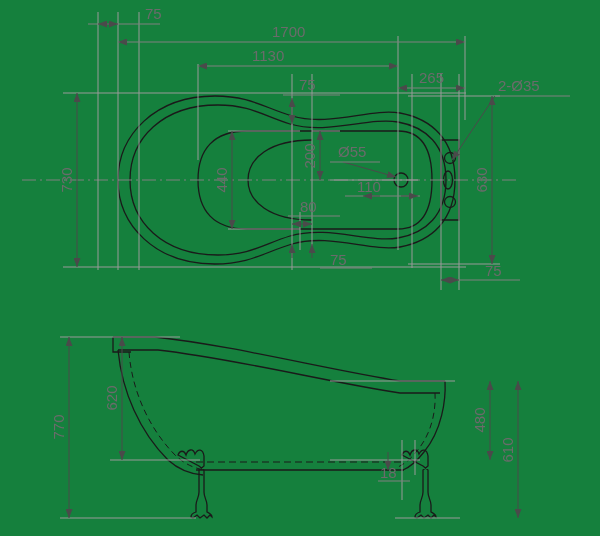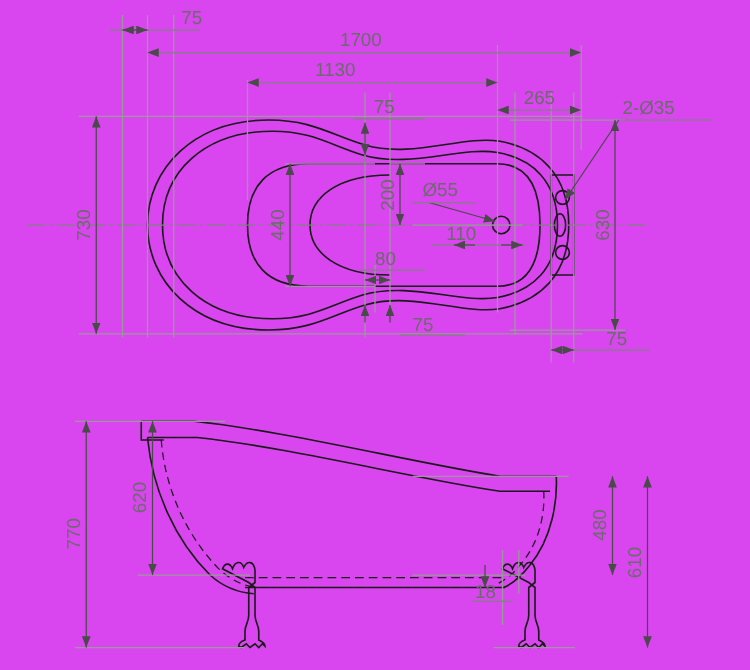--- a/index.html
+++ b/index.html
@@ -1,18 +1,18 @@
 <!DOCTYPE html>
 <html><head>
 <meta charset="utf-8">
 <style>
   html,body{margin:0;padding:0;background:#ffffff;}
   body{width:600px;height:536px;overflow:hidden;
        font-family:"Liberation Sans", sans-serif;}
-  #sheet{position:relative;width:600px;height:536px;background:#d946ef;}
+  #sheet{position:relative;width:600px;height:536px;background:#15803d;}
   svg{display:block;}
   .dimtxt{font-family:"Liberation Sans", sans-serif;font-size:15px;fill:#6b6b6b;}
 </style>
 </head>
 <body>
 
 <div id="sheet">
 <svg width="600" height="536" viewBox="0 0 600 536">
 
   <defs>

